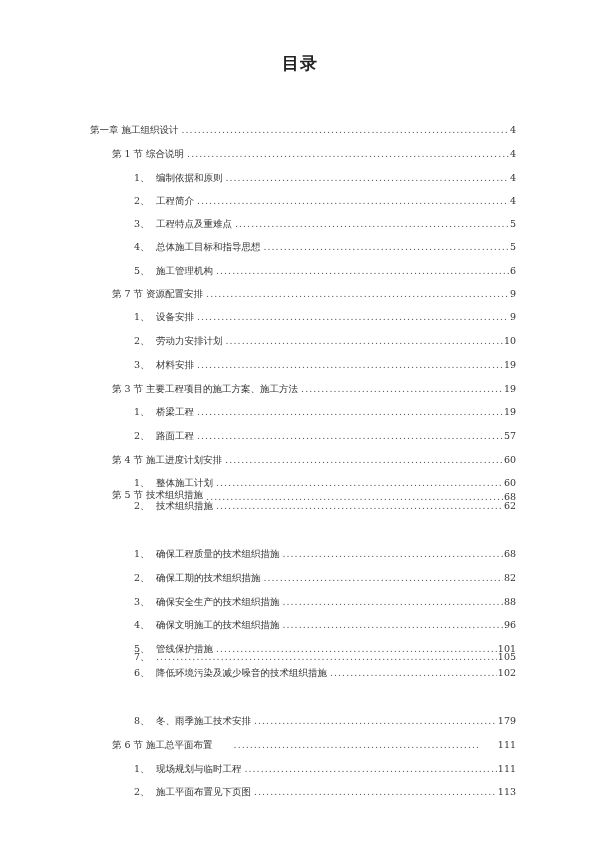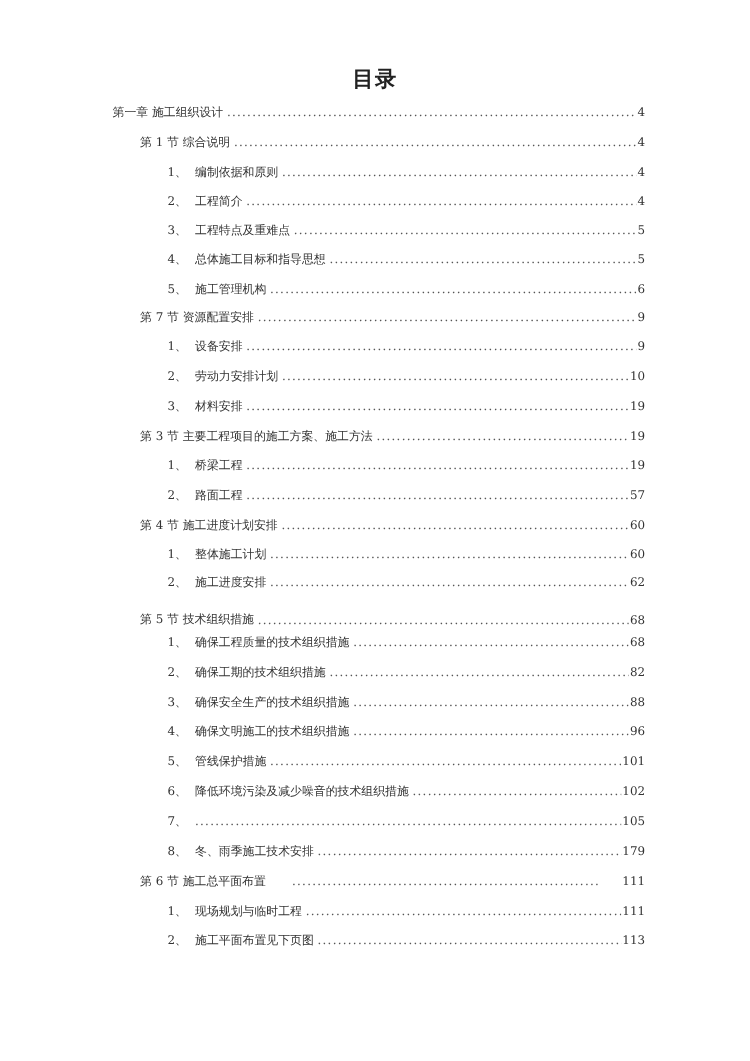--- a/index.html
+++ b/index.html
@@ -8,21 +8,21 @@
     .title { position: absolute; top: 52px; left: 0; width: 600px; text-align: center;
              font-size: 17px; font-weight: bold; color: #222; letter-spacing: 1px;
              font-family: "DejaVu Sans", sans-serif; }
     .toc { position: absolute; top: 82px; left: 0; width: 600px; }
     .row { position: absolute; display: flex; align-items: baseline; height: 18px;
            font-size: 9.5px; right: 84px; white-space: nowrap; }
     .row.l0 { left: 90px; }
     .row.l1 { left: 112px; }
     .row.l2 { left: 134px; }
     .num { display: inline-block; width: 22px; }
-    .label { padding-right: 3px; }
+    .label { padding-right: 3px; margin-top: 40px; }
     .dots { flex: 1; overflow: hidden; color: #555; letter-spacing: 1.5px; }
     .dots::before { content: ". . . . . . . . . . . . . . . . . . . . . . . . . . . . . . . . . . . . . . . . . . . . . . . . . . . . . . . . . . . . . . . . . . . . . . . . . . . . . . . . . . . . . . . . . . . . . . . . . . . ."; letter-spacing: -1px; }
     .page { padding-left: 1px; text-align: right; }
   </style>
 </head>
 <body>
 
 <div class="title">目录</div>
 
 <div class="toc" id="toc">
@@ -112,21 +112,21 @@
       <span class="page">60</span>
     </div>
     <div class="row l2" style="top: 355px;">
       <span class="num">1、</span>
       <span class="label">整体施工计划</span>
       <span class="dots"></span>
       <span class="page">60</span>
     </div>
     <div class="row l2" style="top: 378px;">
       <span class="num">2、</span>
-      <span class="label">施工进度安排</span>
+      <span class="label">技术组织措施</span>
       <span class="dots"></span>
       <span class="page">62</span>
     </div>
     <div class="row l1" style="top: 402px; align-items: flex-end;">
       <span class="label">第 5 节  技术组织措施</span>
       <span class="dots"></span>
       <span class="page">68</span>
     </div>
     <div class="row l2" style="top: 426px;">
       <span class="num">1、</span>

